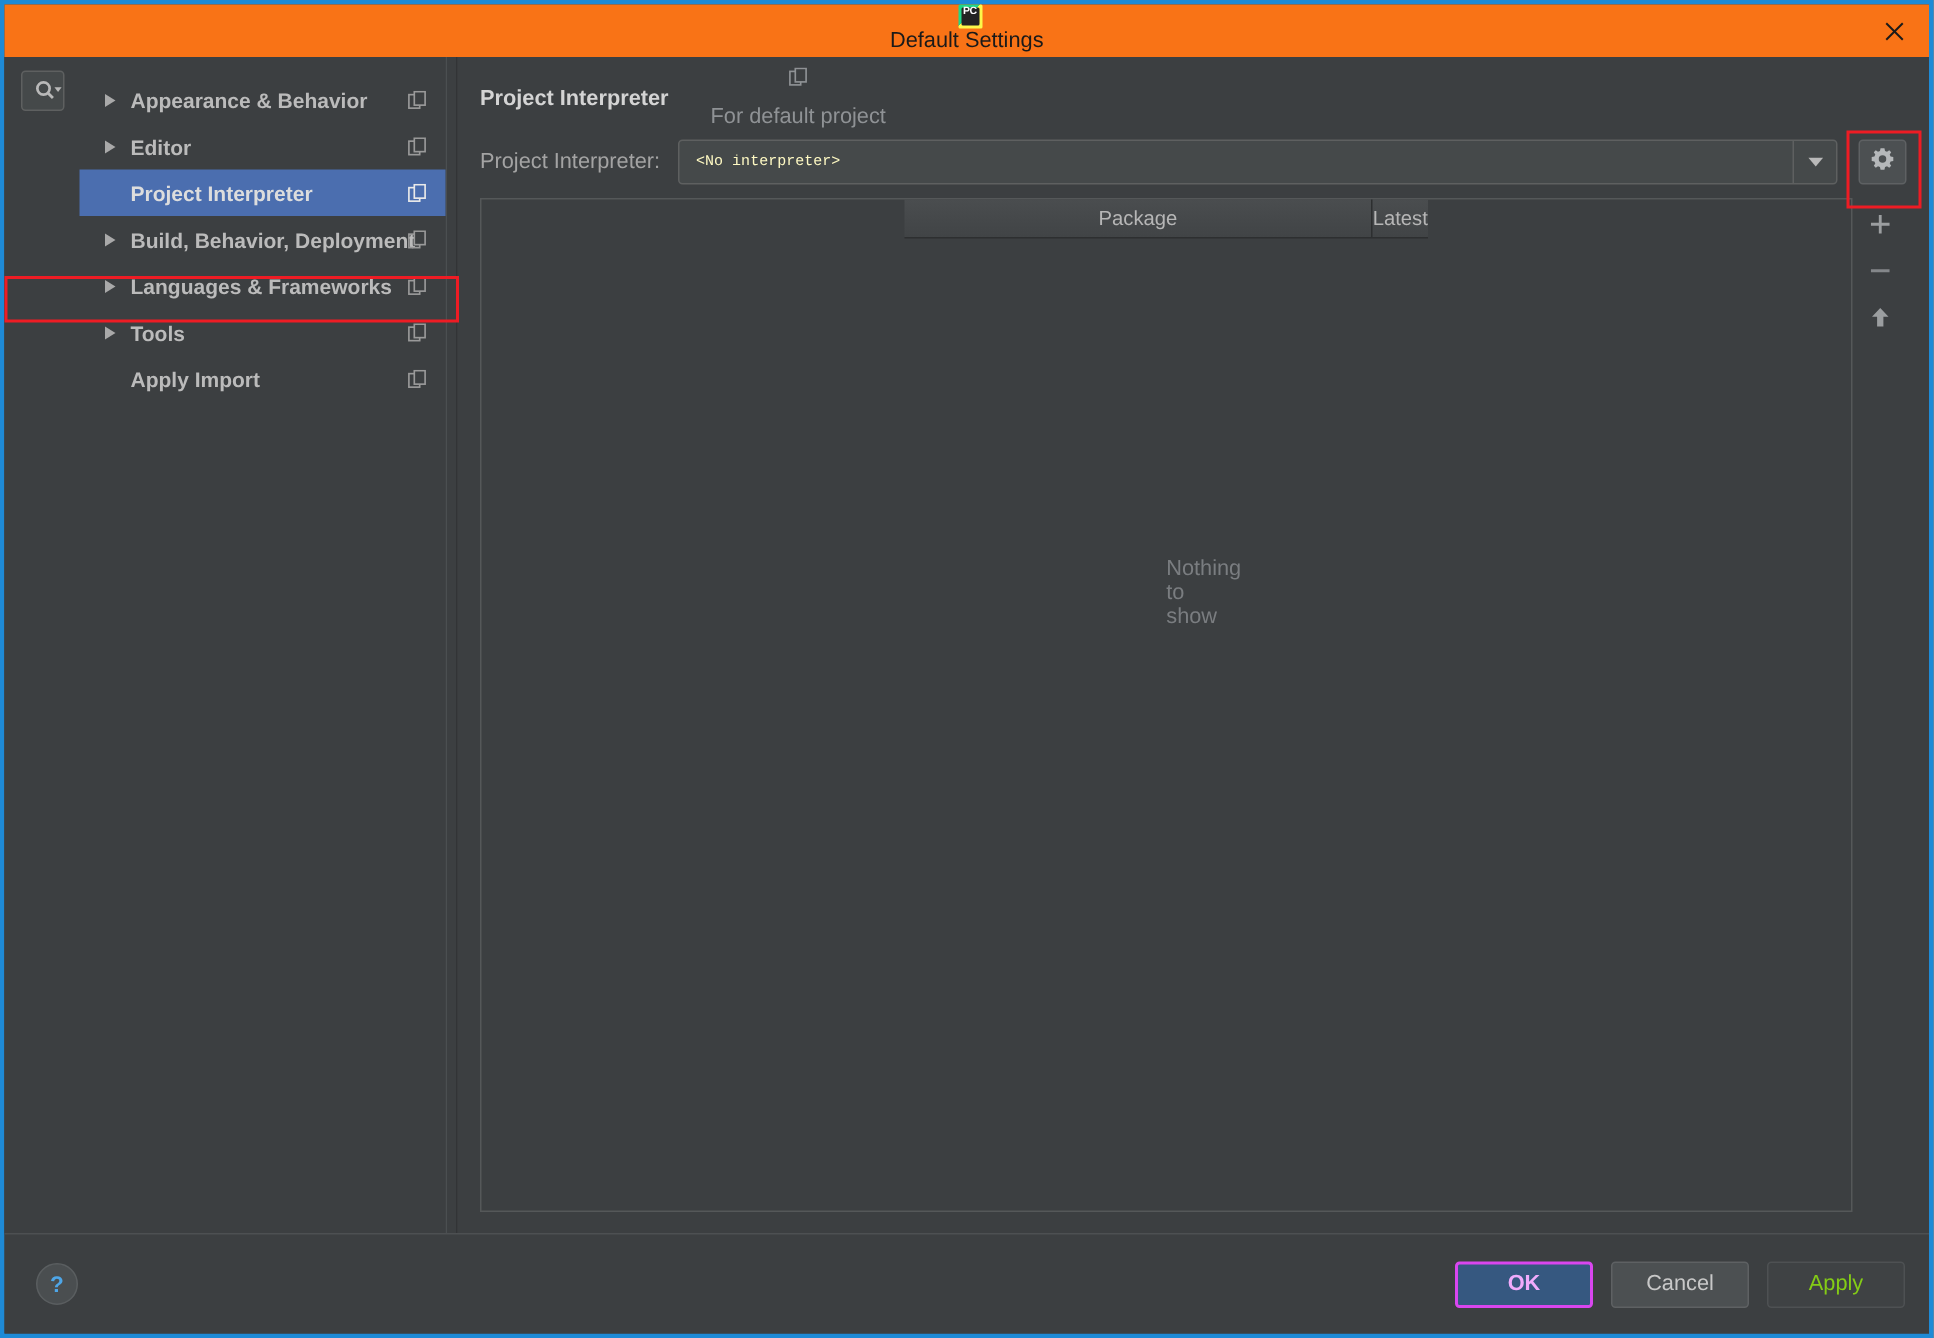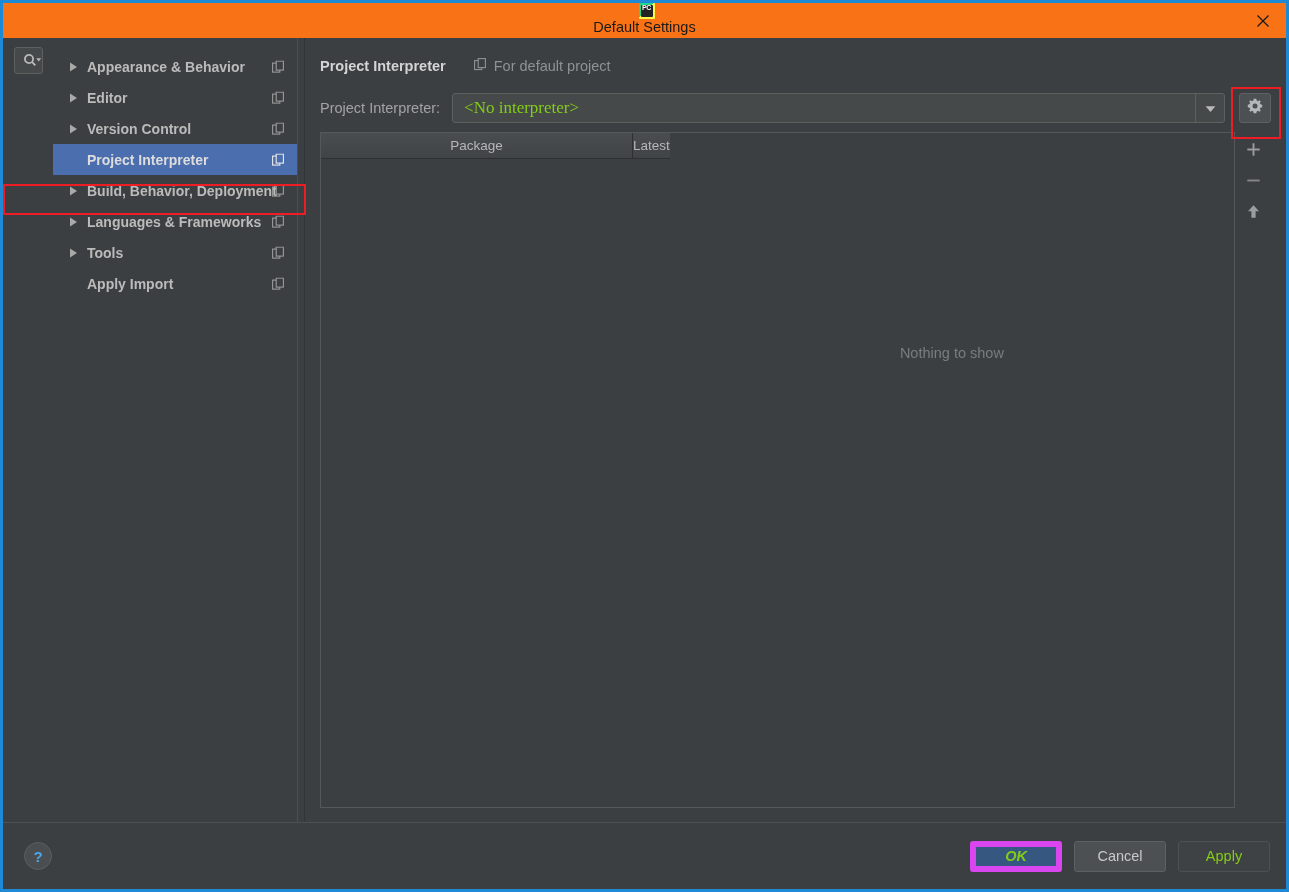--- a/index.html
+++ b/index.html
@@ -186,20 +186,21 @@
     font-size: 14.5px;
     font-weight: bold;
     color: #d4d4d4;
     font-family: "Liberation Sans", sans-serif;
   }
   .default-proj {
     margin-left: 28px;
     display: flex;
     align-items: center;
     gap: 7px;
+    flex-direction: column;
   }
   .default-proj-label {
     font-size: 14.5px;
     color: #8f9295;
     font-family: "Liberation Sans", sans-serif;
   }
 
   .interp-row {
     display: flex;
     align-items: center;
@@ -221,25 +222,25 @@
     background: #45494a;
     border: 1px solid #5e6060;
     border-radius: 3px;
     display: flex;
     align-items: center;
     min-width: 0;
   }
   .combo-value {
     flex: 1 1 auto;
     padding-left: 11px;
-    font-size: 17px;
-    color: #84cc16;
+    font-size: 10px;
+    color: #fef9c3;
     white-space: nowrap;
     overflow: hidden;
-    font-family: Liberation Serif, serif;
+    font-family: Liberation Mono, monospace;
   }
   .combo-arrow {
     width: 28px;
     min-width: 28px;
     height: 100%;
     border-left: 1px solid #5e6060;
     display: flex;
     align-items: center;
     justify-content: center;
     cursor: pointer;
@@ -265,23 +266,24 @@
     flex-direction: row;
     min-height: 0;
     padding-bottom: 14px;
   }
   .table-box {
     flex: 1 1 auto;
     border: 1px solid #555859;
     box-sizing: border-box;
     background: #3c3f41;
     display: flex;
-    flex-direction: row;
+    flex-direction: column;
     min-width: 0;
     position: relative;
+    align-items: center;
   }
   .thead {
     display: flex;
     height: 25px;
     min-height: 25px;
     background: linear-gradient(to bottom, #4a4d4f 0%, #414446 100%);
     border-bottom: 1px solid #2d2f30;
   }
   .th {
     display: flex;
@@ -365,24 +367,23 @@
     font-size: 14.5px;
     display: flex;
     align-items: center;
     justify-content: center;
     margin-left: 12px;
     cursor: pointer;
     font-family: "Liberation Sans", sans-serif;
   }
   .btn.primary {
     background: #365880;
-    border: 6px solid #d946ef;
-    color: #84cc16;
+    border: 2px solid #d946ef;
+    color: #f0abfc;
     font-weight: bold;
-    font-style: italic;
   }
   .btn.normal {
     background: #4c5052;
     border: 1px solid #5e6163;
     color: #c8c8c8;
   }
   .btn.disabled {
     background: #3f4244;
     border: 1px solid #4e5153;
     color: #84cc16;
@@ -469,34 +470,20 @@
           </span>
           <span class="tree-label">Editor</span>
           <span class="copy-ic">
             <svg width="13" height="13" viewBox="0 0 13 13">
               <rect x="0.6" y="2.6" width="7.2" height="9" fill="none" stroke="#9a9a9a" stroke-width="1.1"></rect>
               <rect x="4.2" y="0.6" width="7.2" height="9" fill="#3c3f41" stroke="#9a9a9a" stroke-width="1.1"></rect>
             </svg>
           </span>
         </div>
 
-        <div class="tree-item">
-          <span class="tri">
-            <svg width="9" height="10" viewBox="0 0 9 10">
-                <polygon points="1,0.6 8,5 1,9.4" fill="#a9a9a9"></polygon>
-              </svg>
-          </span>
-          <span class="tree-label">Version Control</span>
-          <span class="copy-ic">
-            <svg width="13" height="13" viewBox="0 0 13 13">
-              <rect x="0.6" y="2.6" width="7.2" height="9" fill="none" stroke="#9a9a9a" stroke-width="1.1"></rect>
-              <rect x="4.2" y="0.6" width="7.2" height="9" fill="#3c3f41" stroke="#9a9a9a" stroke-width="1.1"></rect>
-            </svg>
-          </span>
-        </div>
 
         <div class="tree-item selected">
           <span class="tri"></span>
           <span class="tree-label">Project Interpreter</span>
           <span class="copy-ic">
             <svg width="13" height="13" viewBox="0 0 13 13">
               <rect x="0.6" y="2.6" width="7.2" height="9" fill="none" stroke="#eaeaea" stroke-width="1.1"></rect>
               <rect x="4.2" y="0.6" width="7.2" height="9" fill="#4b6eaf" stroke="#eaeaea" stroke-width="1.1"></rect>
             </svg>
           </span>

